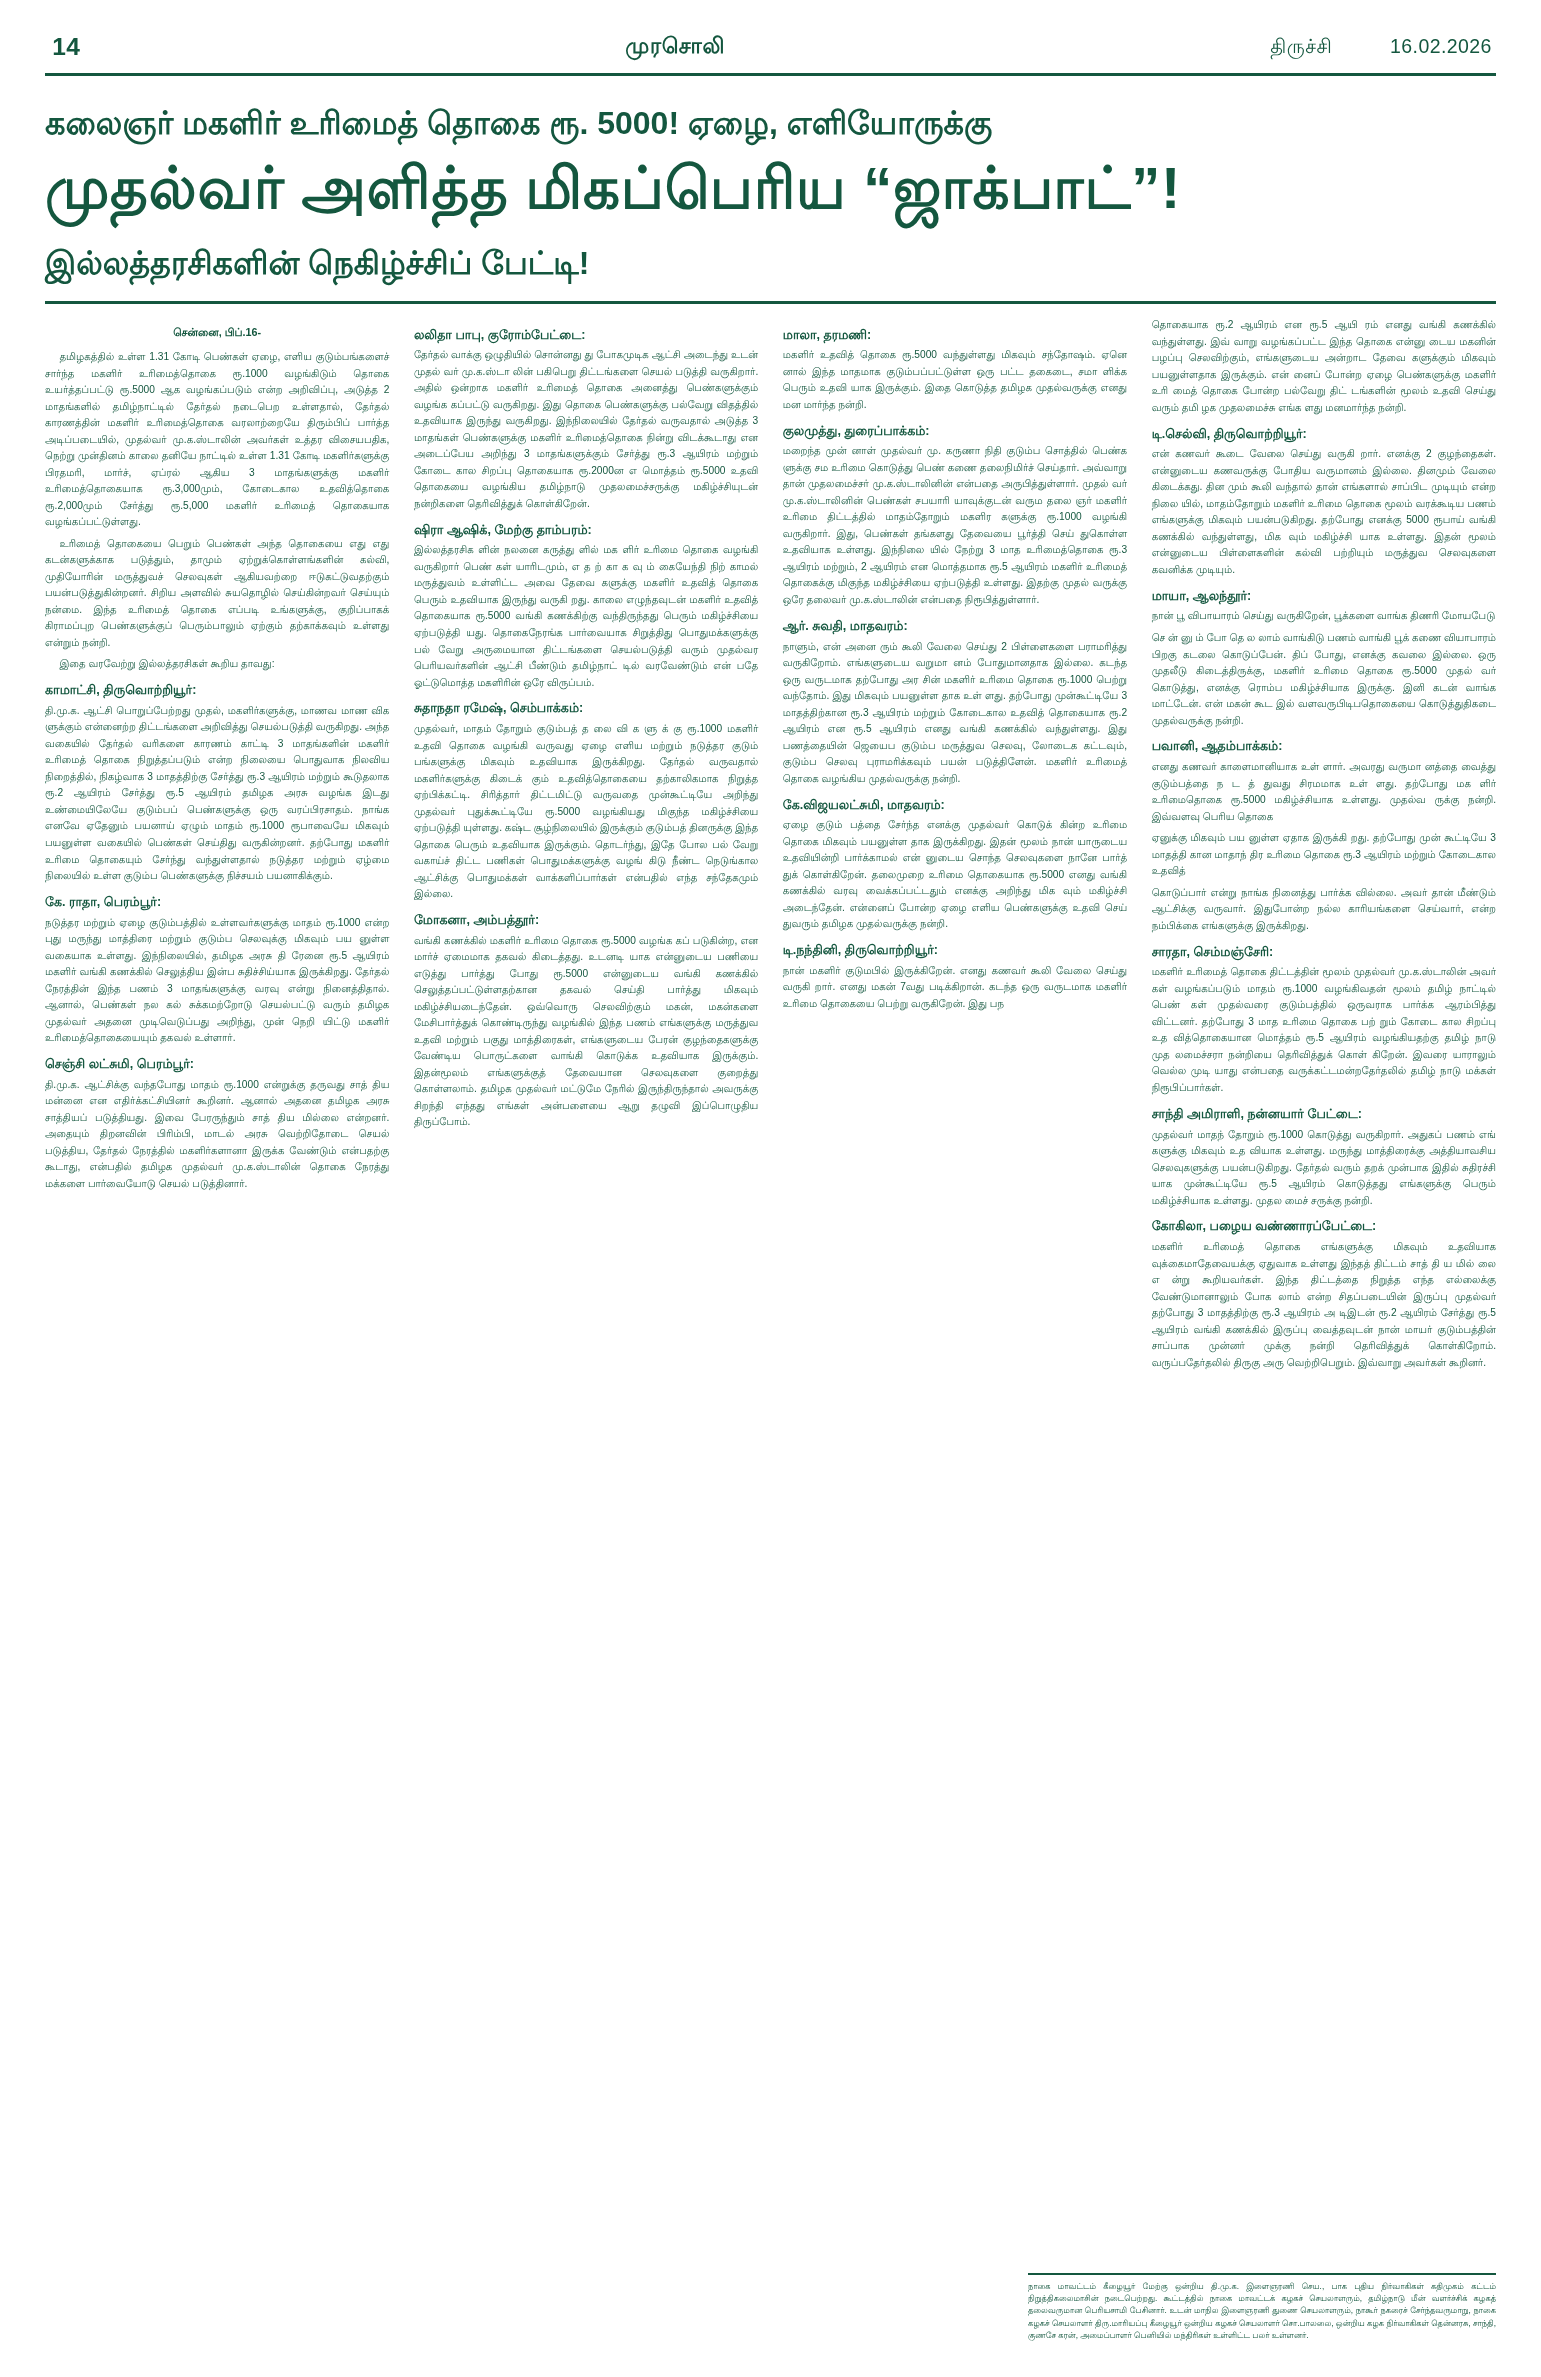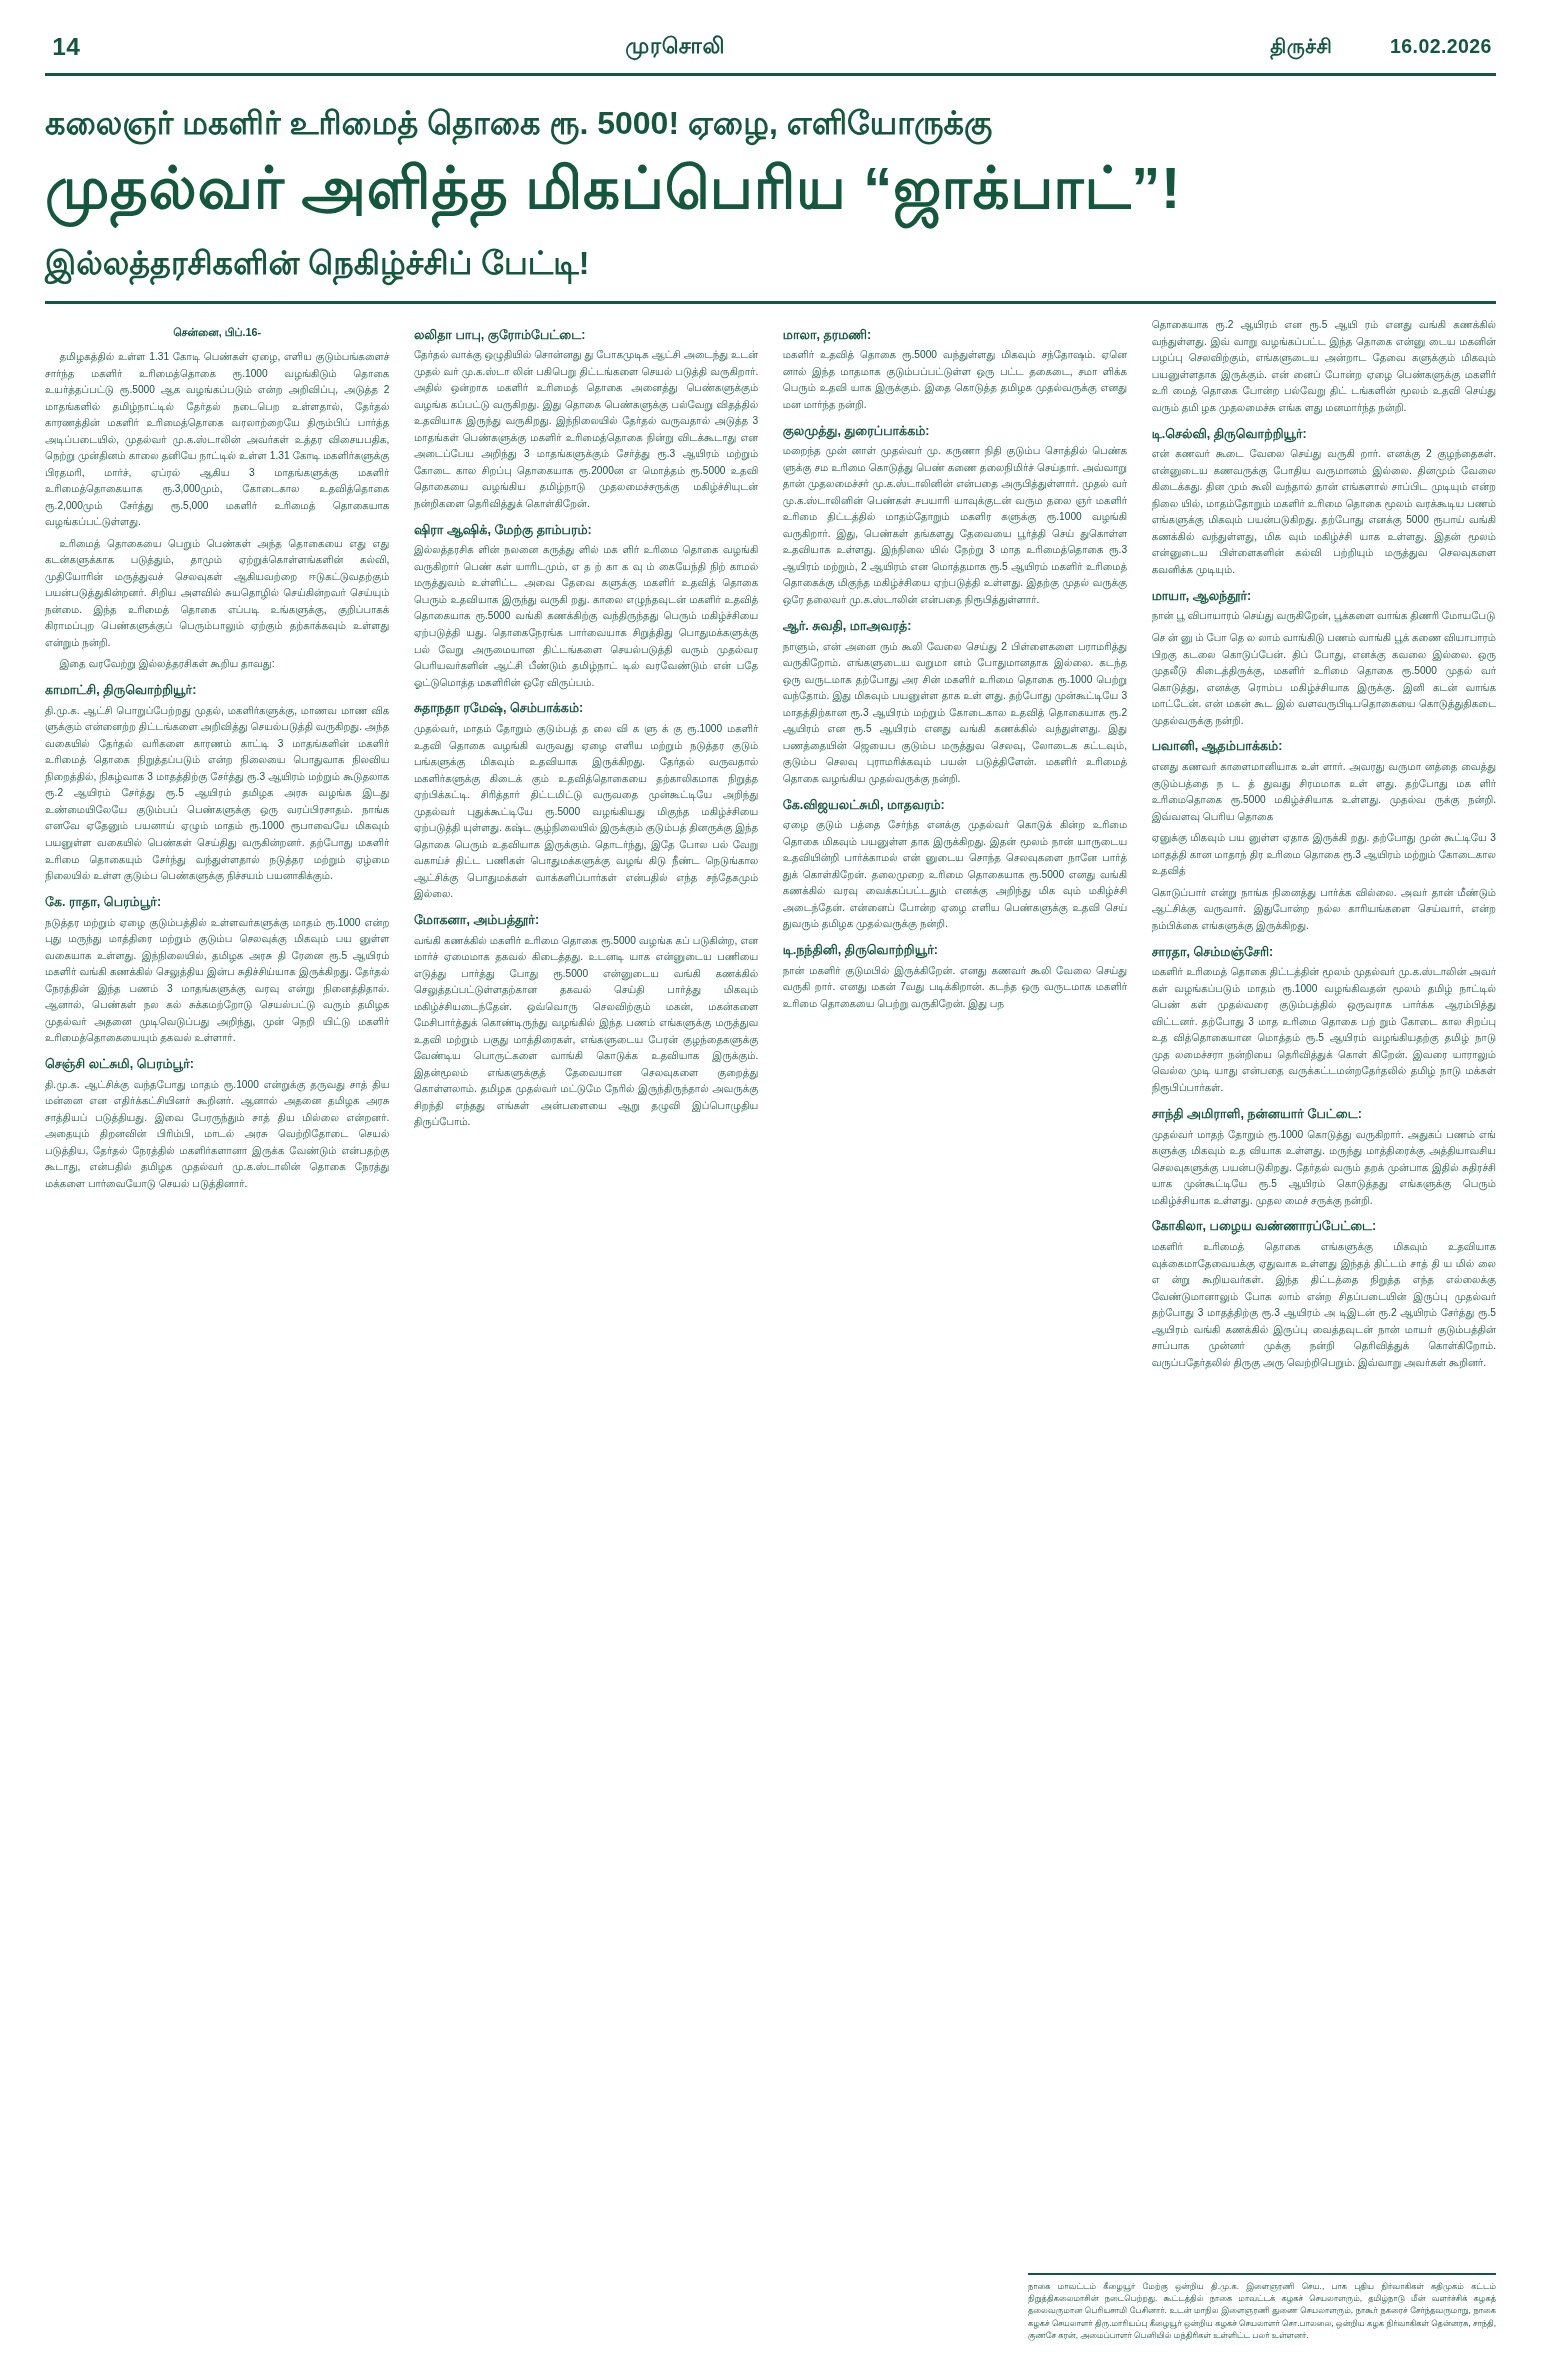--- a/index.html
+++ b/index.html
@@ -22,21 +22,21 @@
     align-items:center;
     justify-content:space-between;
     font-size:21.6px;
     font-weight:bold;
     color:#14573f;
     letter-spacing:0.4px;
     padding:0 4.3px 0 7.2px;
   }
   .masthead .pageno{font-size:24.5px;font-weight:bold;}
   .masthead .center{font-size:21.6px;font-weight:bold;letter-spacing:0.7px;}
-  .masthead .right{display:flex;gap:58px;font-size:19.5px;font-weight:bold;justify-content:center;}
+  .masthead .right{display:flex;gap:58px;font-size:19.5px;font-weight:normal;justify-content:center;}
   .rule{
     height:3.6px;background:#14573f;margin:11.5px 0 0 0;
   }
   
   .kicker{
     margin-top:28px;
     font-size:32px;
     font-weight:bold;
     color:#14573f;
     letter-spacing:0px;
@@ -158,21 +158,21 @@
     </div>
 
     <div class="col">
 
       <div class="sechead">மாலா, தரமணி:</div>
       <p>மகளிர் உதவித் தொகை ரூ.5000 வந்துள்ளது மிகவும் சந்தோஷம். ஏனெ னால் இந்த மாதமாக குடும்பப்பட்டுள்ள ஒரு பட்ட தகைடை, சமா ளிக்க பெரும் உதவி யாக இருக்கும். இதை கொடுத்த தமிழக முதல்வருக்கு எனது மன மார்ந்த நன்றி.</p>
 
       <div class="sechead">குலமுத்து, துரைப்பாக்கம்:</div>
       <p>மறைந்த முன் னாள் முதல்வர் மு. கருணா நிதி குடும்ப சொத்தில் பெண்க ளுக்கு சம உரிமை கொடுத்து பெண் கணை தலைநிமிர்ச் செய்தார். அவ்வாறு தான் முதலமைச்சர் மு.க.ஸ்டாலினின் என்பதை அருபித்துள்ளார். முதல் வர் மு.க.ஸ்டாலினின் பெண்கள் சபயாரி யாவுக்குடன் வரும தலை ஞர் மகளிர் உரிமை திட்டத்தில் மாதம்தோறும் மகளிர களுக்கு ரூ.1000 வழங்கி வருகிறார். இது, பெண்கள் தங்களது தேவையை பூர்த்தி செய் துகொள்ள உதவியாக உள்ளது. இந்நிலை யில் நேற்று 3 மாத உரிமைத்தொகை ரூ.3 ஆயிரம் மற்றும், 2 ஆயிரம் என மொத்தமாக ரூ.5 ஆயிரம் மகளிர் உரிமைத் தொகைக்கு மிகுந்த மகிழ்ச்சியை ஏற்படுத்தி உள்ளது. இதற்கு முதல் வருக்கு ஒரே தலைவர் மு.க.ஸ்டாலின் என்பதை நிரூபித்துள்ளார்.</p>
 
-      <div class="sechead">ஆர். சுவதி, மாஅவரத்:</div>
+      <div class="sechead">ஆர். சுவதி, மாதவரம்:</div>
       <p>நாளும், என் அனை ரும் கூலி வேலை செய்து 2 பிள்ளைகளை பராமரித்து வருகிறோம். எங்களுடைய வறுமா னம் போதுமானதாக இல்லை. கடந்த ஒரு வருடமாக தற்போது அர சின் மகளிர் உரிமை தொகை ரூ.1000 பெற்று வந்தோம். இது மிகவும் பயனுள்ள தாக உள் ளது. தற்போது முன்கூட்டியே 3 மாதத்திற்கான ரூ.3 ஆயிரம் மற்றும் கோடைகால உதவித் தொகையாக ரூ.2 ஆயிரம் என ரூ.5 ஆயிரம் எனது வங்கி கணக்கில் வந்துள்ளது. இது பணத்தையின் ஜெயைப குடும்ப மருத்துவ செலவு, லோடைக கட்டவும், குடும்ப செலவு புராமரிக்கவும் பயன் படுத்திளேன். மகளிர் உரிமைத் தொகை வழங்கிய முதல்வருக்கு நன்றி.</p>
 
       <div class="sechead">கே.விஜயலட்சுமி, மாதவரம்:</div>
       <p>ஏழை குடும் பத்தை சேர்ந்த எனக்கு முதல்வர் கொடுக் கின்ற உரிமை தொகை மிகவும் பயனுள்ள தாக இருக்கிறது. இதன் மூலம் நான் யாருடைய உதவியின்றி பார்க்காமல் என் னுடைய சொந்த செலவுகளை நானே பார்த் துக் கொள்கிறேன். தலைமுறை உரிமை தொகையாக ரூ.5000 எனது வங்கி கணக்கில் வரவு வைக்கப்பட்டதும் எனக்கு அறிந்து மிக வும் மகிழ்ச்சி அடைந்தேன். என்னைப் போன்ற ஏழை எளிய பெண்களுக்கு உதவி செய் துவரும் தமிழக முதல்வருக்கு நன்றி.</p>
 
       <div class="sechead">டி.நந்தினி, திருவொற்றியூர்:</div>
       <p>நான் மகளிர் குடுமபில் இருக்கிறேன். எனது கணவர் கூலி வேலை செய்து வருகி றார். எனது மகன் 7வது படிக்கிறான். கடந்த ஒரு வருடமாக மகளிர் உரிமை தொகையை பெற்று வருகிறேன். இது பந</p>
     </div>
 
     <div class="col">

